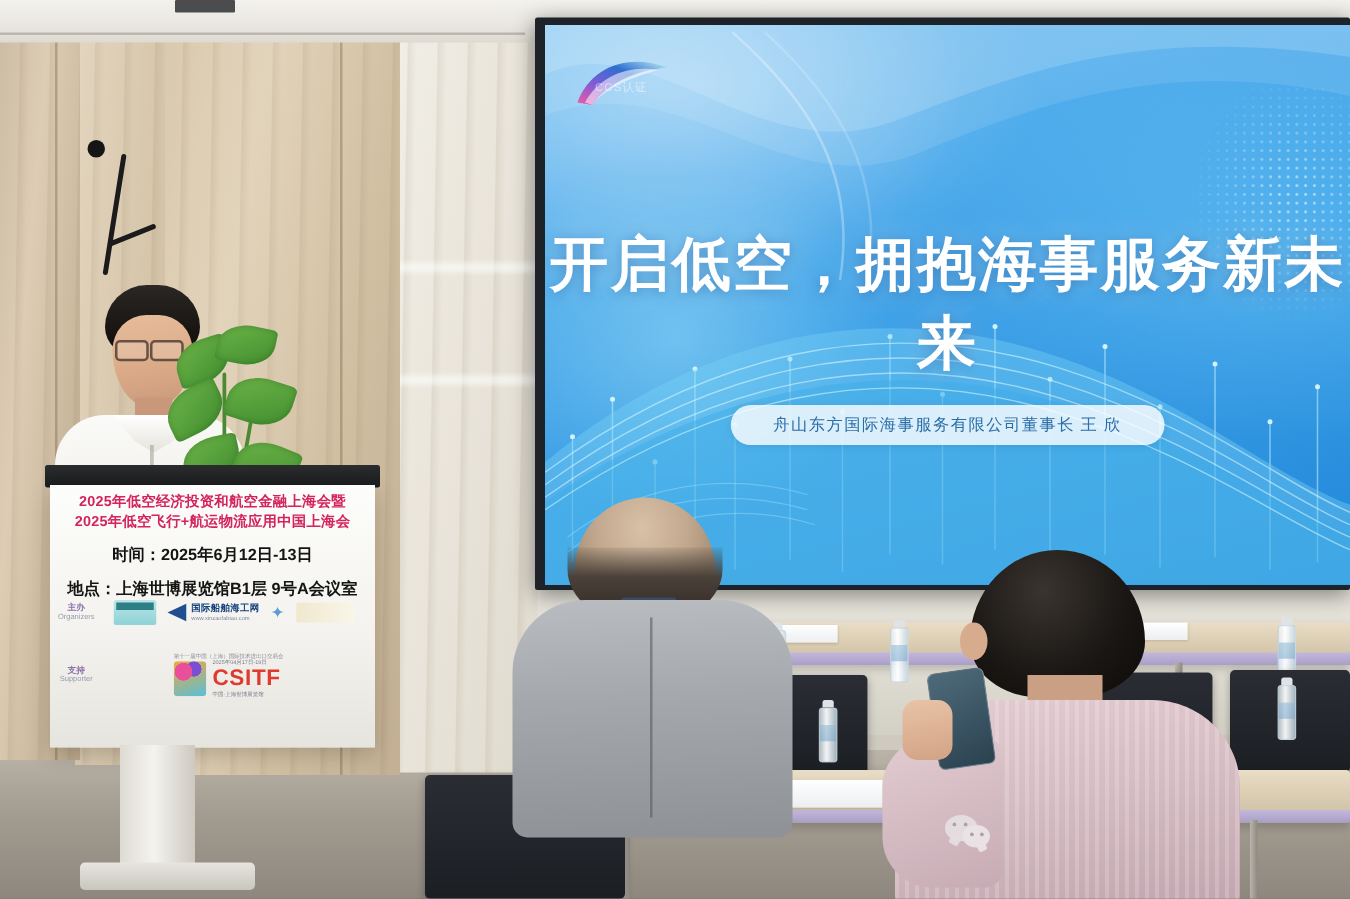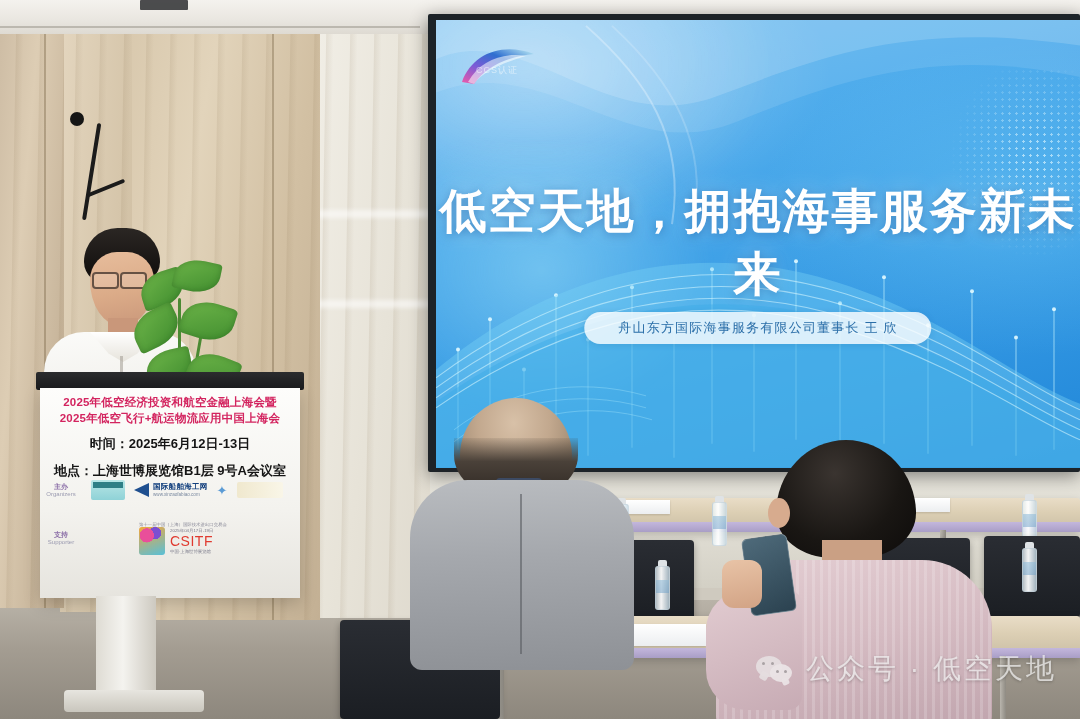--- a/index.html
+++ b/index.html
@@ -119,25 +119,26 @@
     position:absolute;left:0;right:0;top:160px;text-align:center;
     font-size:47px;font-weight:bold;color:#ffffff;letter-spacing:2px;
     text-shadow:0 2px 10px rgba(20,90,160,.55),0 0 22px rgba(255,255,255,.35);
   }
   .scr-sub{
     position:absolute;left:0;right:0;top:235px;text-align:center;
     font-size:21px;font-weight:bold;color:#f2fbff;letter-spacing:1.5px;
     text-shadow:0 1px 6px rgba(20,90,160,.5);
   }
   .scr-pill{
-    position:absolute;left:50%;transform:translateX(-50%);top:292px;
+    position:absolute;left:50%;transform:translateX(-50%);top:304px;
     padding:7px 34px;border-radius:999px;
     background:rgba(255,255,255,.80);
     color:#2a6ea8;font-size:13px;letter-spacing:1.2px;white-space:nowrap;
     box-shadow:0 1px 6px rgba(30,90,150,.18);
+    font-family:Liberation Serif, serif;
   }
 
   
   .person-speaker{position:absolute;left:28px;top:228px;width:180px;height:330px;}
   .spk-hair{
     position:absolute;left:56px;top:0px;width:76px;height:58px;
     background:linear-gradient(180deg,#2b2724 0%,#14110f 75%);
     border-radius:44% 44% 36% 36%/58% 58% 42% 42%;
   }
   .spk-face{
@@ -237,21 +238,21 @@
   .mark-star{color:#5b9bd5;font-size:13px;}
   .csitf{display:flex;align-items:center;gap:5px;}
   .csitf .glyph{
     width:26px;height:28px;
     background:
       radial-gradient(circle at 30% 30%, #e94f9a 0 26%, transparent 27%),
       radial-gradient(circle at 62% 22%, #7b4fd1 0 22%, transparent 23%),
       linear-gradient(160deg,#f2a63c,#58c0d8);
     border-radius:3px;
   }
-  .csitf .txt b{display:block;font-size:14px;font-weight:normal;color:#e03a2f;letter-spacing:.5px;}
+  .csitf .txt b{display:block;font-size:18px;font-weight:bold;color:#e03a2f;letter-spacing:.5px;}
   .csitf .txt s{display:block;font-size:4.4px;color:#7a7a8a;text-decoration:none;}
   .csitf-top{font-size:4.4px;color:#8a8a99;text-align:center;}
 
   
   .table{
     position:absolute;border-radius:3px;
     background:linear-gradient(180deg,#e9ddc7 0%,#dccfb4 42%,#c9bda4 100%);
     box-shadow:0 3px 8px rgba(0,0,0,.18);
   }
   .table .edge{
@@ -483,21 +484,21 @@
             <stop offset="65%" stop-color="#2f6fd0"></stop>
             <stop offset="100%" stop-color="#bfeef5"></stop>
           </linearGradient>
         </defs>
         <path d="M6,44 C16,16 46,4 78,16 C54,18 30,28 18,46 Z" fill="url(#lg)"></path>
         <path d="M12,44 C24,22 48,14 70,18 C50,24 28,32 18,46 Z" fill="rgba(255,255,255,.55)"></path>
       </svg>
     </div>
     <div class="scr-logo-text">CCS认证</div>
 
-    <div class="scr-title">低空天地，拥抱海事服务新未来</div>
+    <div class="scr-title">开启低空，拥抱海事服务新未来</div>
     <div class="scr-pill">舟山东方国际海事服务有限公司董事长 王 欣</div>
   </div>
 
   <div class="table" style="left:560px;top:498px;width:520px;height:34px;">
       <div class="edge"></div>
     </div>
   <div class="table-leg" style="left:602px;top:530px;height:58px;"></div>
   <div class="table-leg" style="left:940px;top:530px;height:58px;"></div>
 
   <div class="paper" style="left:600px;top:500px;width:70px;height:14px;"></div>
@@ -647,16 +648,15 @@
 
   <div class="watermark">
     <div class="wm-icon">
       <div class="wm-b1"></div>
       <div class="wm-b2"></div>
       <div class="wm-dot" style="left:6px;top:8px;"></div>
       <div class="wm-dot" style="left:15px;top:8px;"></div>
       <div class="wm-dot" style="left:20px;top:16px;"></div>
       <div class="wm-dot" style="left:28px;top:16px;"></div>
     </div>
-    <div class="wm-text">公众号 · 低空天地</div>
   </div>
 
 </div>
 
 </body></html>

